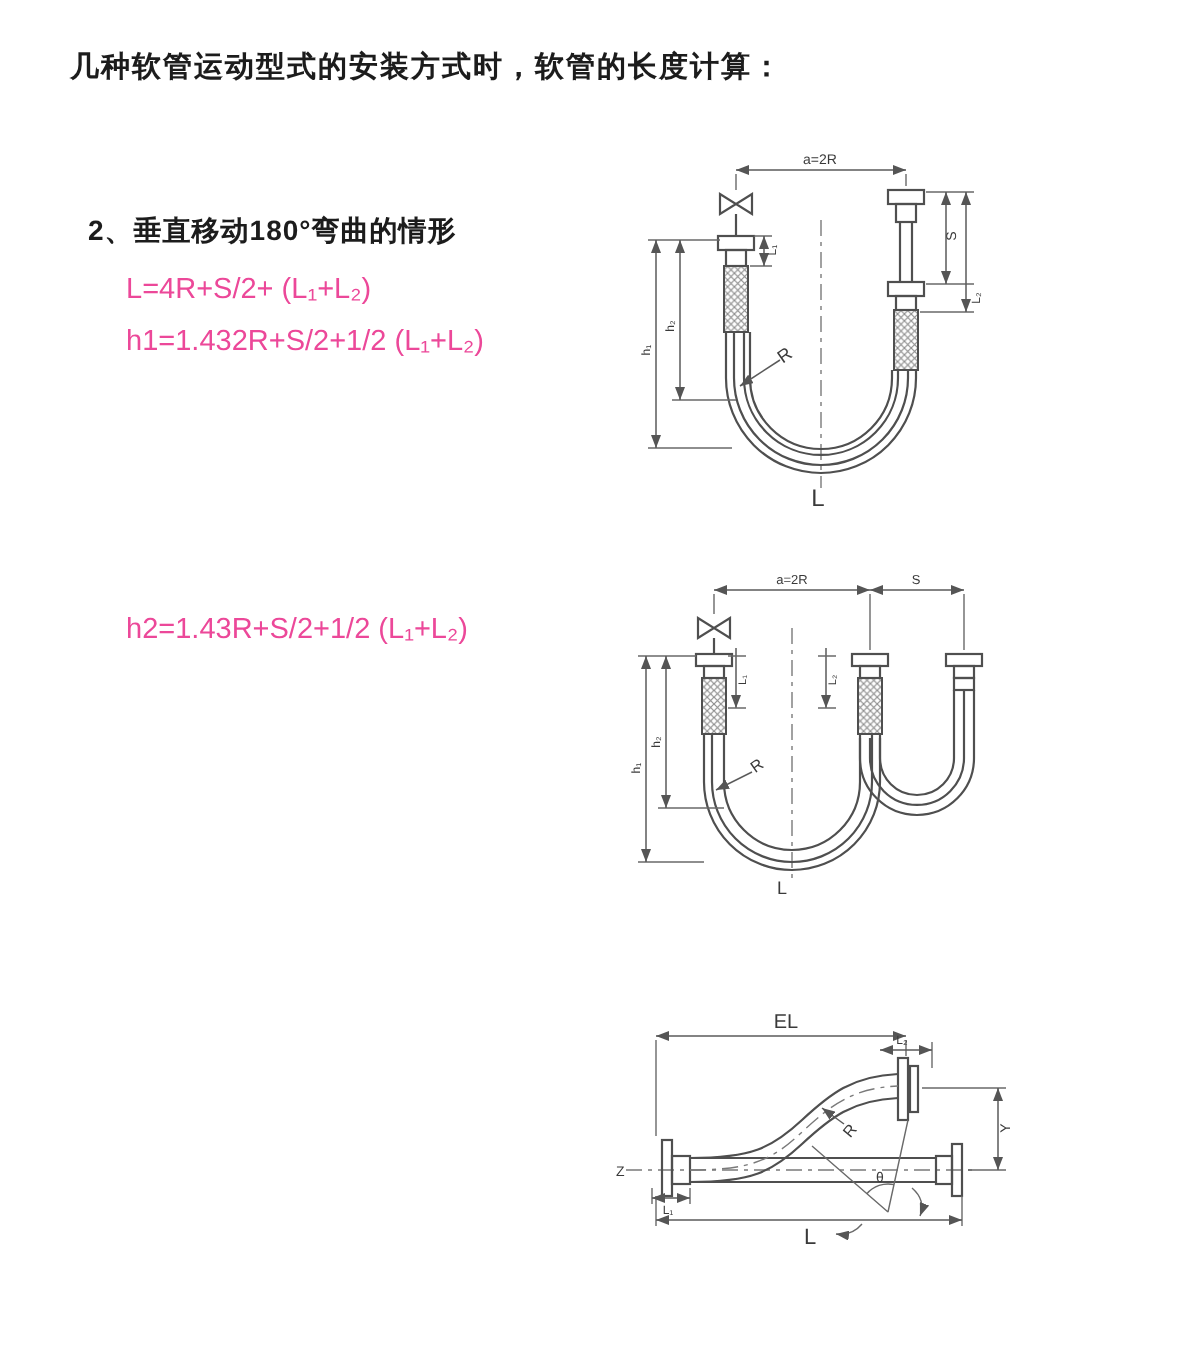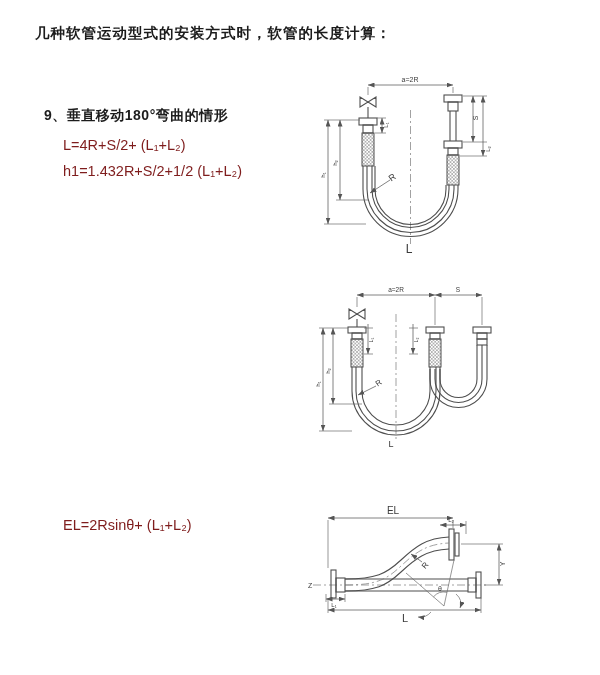--- a/index.html
+++ b/index.html
@@ -6,49 +6,49 @@
   body{
     width:600px;height:675px;background:#ffffff;position:relative;
     font-family:"Liberation Sans","DejaVu Sans",sans-serif;color:#1c1c1c;overflow:hidden;
   }
   .doc-title{position:absolute;left:35px;top:24px;font-size:14.5px;font-weight:bold;letter-spacing:1px;}
   .section{position:absolute;}
   .sec-1{left:44px;top:107px;}
   .sec-2{left:44px;top:303px;}
   .sec-3{left:44px;top:513px;}
   .section-heading{font-size:14px;font-weight:bold;margin:0 0 8px 0;letter-spacing:0.5px;}
-  .formula{font-size:14.5px;line-height:25.5px;margin-left:19px;white-space:pre;color:#7f1d1d;}
+  .formula{font-size:14.5px;line-height:25.5px;margin-left:19px;white-space:pre;color:#ec4899;}
   .diagram{position:absolute;}
   .d1{left:306px;top:72px;}
   .d2{left:306px;top:284px;}
   .d3{left:298px;top:494px;}
   svg{display:block;}
   .ol{stroke:#4f4f4f;stroke-width:1.1;fill:none;}
   .thin{stroke:#6a6a6a;stroke-width:0.7;fill:none;}
   .cl{stroke:#7a7a7a;stroke-width:0.7;fill:none;stroke-dasharray:8 3 2 3;}
   .dim{stroke:#5a5a5a;stroke-width:0.75;fill:none;}
   .braid{fill:url(#hatch);stroke:#4f4f4f;stroke-width:1;}
   text{fill:#3a3a3a;font-family:"Liberation Sans","DejaVu Sans",sans-serif;}
 </style>
 </head>
 <body>
 
 <div class="doc-title">几种软管运动型式的安装方式时，软管的长度计算：</div>
 
 <div class="section sec-1">
-  <div class="section-heading">9、垂直移动180°弯曲的情形</div>
+  <div class="section-heading">2、垂直移动180°弯曲的情形</div>
   <div class="formula">L=4R+S/2+ (L₁+L₂)</div>
   <div class="formula">h1=1.432R+S/2+1/2 (L₁+L₂)</div>
 </div>
 
 <div class="section sec-2">
+  <div class="formula">h2=1.43R+S/2+1/2 (L₁+L₂)</div>
 </div>
 
 <div class="section sec-3">
-  <div class="formula">EL=2Rsinθ+ (L₁+L₂)</div>
 </div>
 
 <div class="diagram d1">
 <svg width="290" height="185" viewBox="0 0 290 185">
   <defs>
     <marker id="ar" markerUnits="userSpaceOnUse" markerWidth="7" markerHeight="5" refX="6.5" refY="2.5" orient="auto-start-reverse">
       <path d="M0 0 L6.5 2.5 L0 5 Z" fill="#555"></path>
     </marker>
     <pattern id="hatch" width="3.4" height="3.4" patternUnits="userSpaceOnUse">
       <path d="M0 0 L3.4 3.4 M3.4 0 L0 3.4" stroke="#8d8d8d" stroke-width="0.6"></path>

